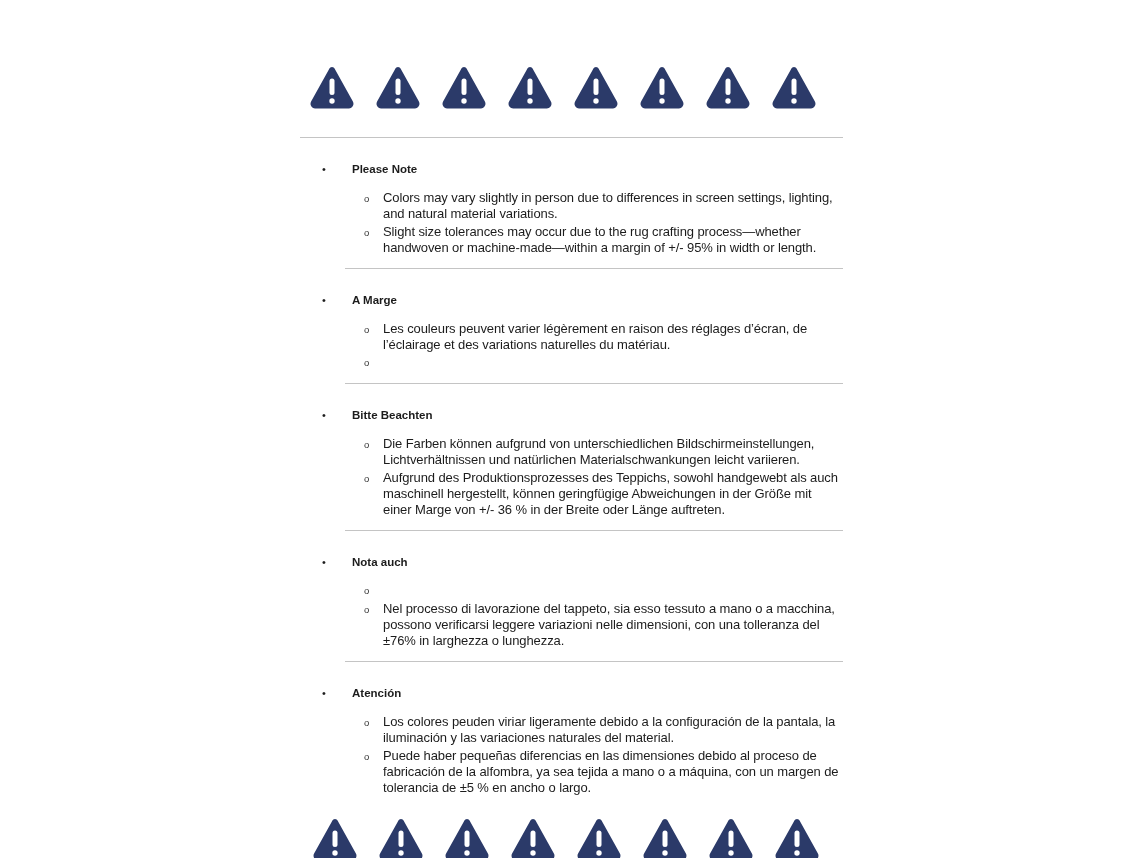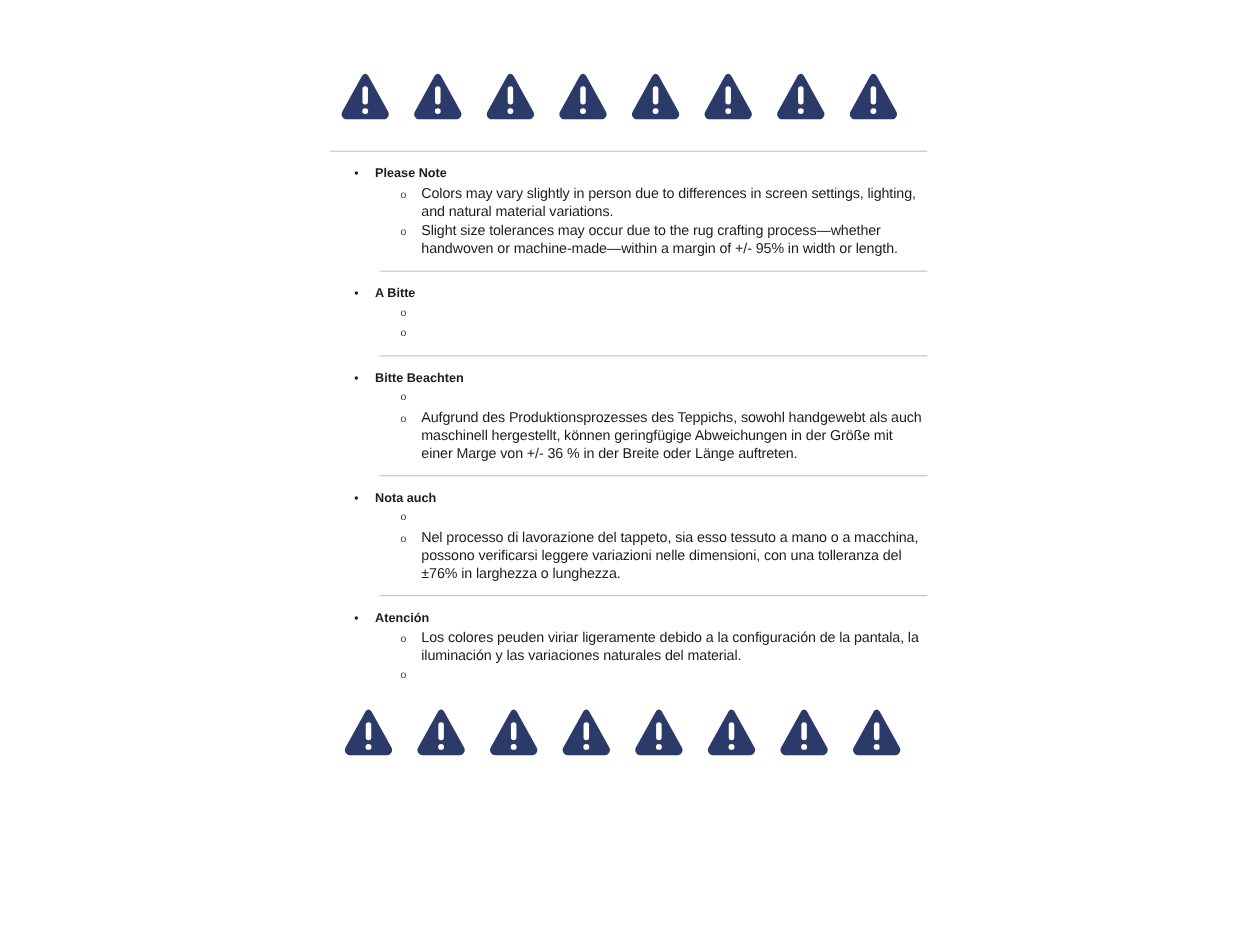--- a/index.html
+++ b/index.html
@@ -17,21 +17,21 @@
   .tri { width:48px; height:48px; display:block; }
 
   
   hr { border:none; border-top:1px solid #c4c4c4; margin:0; }
   hr.top-rule { margin-top:25px; width:543px; }
   hr.sect-rule { margin:12px 0 0 45px; width:498px; }
 
   
   .head { display:flex; margin-top:12px; align-items:baseline; }
   .b1 { width:19px; margin-left:22px; flex:0 0 auto; font-size:11px; line-height:16px; }
-  .title { font-size:11.5px; font-weight:bold; line-height:16px; margin:0; }
+  .title { font-size:11.5px; font-weight:bold; line-height:16px; margin:11px; }
   .item { display:flex; margin-top:2px; align-items:baseline; }
   .b2 { margin-left:64px; width:19px; flex:0 0 auto; font-size:9.5px; line-height:16px; color:#333; }
   .item p { margin:0; font-size:13px; line-height:16px; width:458px; letter-spacing:-0.1px; }
 </style>
 </head>
 <body>
 
 <svg width="0" height="0" style="position:absolute" aria-hidden="true">
   <defs>
     <symbol id="warn-tri" viewBox="0 0 48 48">
@@ -85,38 +85,40 @@
     <div class="item">
       <span class="b2">o</span>
       <p>Slight size tolerances may occur due to the rug crafting process—whether handwoven or machine-made—within a margin of +/- 95% in width or length.</p>
     </div>
     <hr class="sect-rule">
   </section>
 
   <section class="note-section">
     <div class="head">
       <span class="b1">•</span>
-      <h2 class="title">A Bitte</h2>
+      <h2 class="title">A Marge</h2>
     </div>
     <div class="item">
       <span class="b2">o</span>
+      <p>Les couleurs peuvent varier légèrement en raison des réglages d’écran, de l’éclairage et des variations naturelles du matériau.</p>
     </div>
     <div class="item">
       <span class="b2">o</span>
     </div>
     <hr class="sect-rule">
   </section>
 
   <section class="note-section">
     <div class="head">
       <span class="b1">•</span>
       <h2 class="title">Bitte Beachten</h2>
     </div>
     <div class="item">
       <span class="b2">o</span>
+      <p>Die Farben können aufgrund von unterschiedlichen Bildschirmeinstellungen, Lichtverhältnissen und natürlichen Materialschwankungen leicht variieren.</p>
     </div>
     <div class="item">
       <span class="b2">o</span>
       <p>Aufgrund des Produktionsprozesses des Teppichs, sowohl handgewebt als auch maschinell hergestellt, können geringfügige Abweichungen in der Größe mit einer Marge von +/- 36 % in der Breite oder Länge auftreten.</p>
     </div>
     <hr class="sect-rule">
   </section>
 
   <section class="note-section">
     <div class="head">
@@ -137,20 +139,21 @@
     <div class="head">
       <span class="b1">•</span>
       <h2 class="title">Atención</h2>
     </div>
     <div class="item">
       <span class="b2">o</span>
       <p>Los colores peuden viriar ligeramente debido a la configuración de la pantala, la iluminación y las variaciones naturales del material.</p>
     </div>
     <div class="item">
       <span class="b2">o</span>
+      <p>Puede haber pequeñas diferencias en las dimensiones debido al proceso de fabricación de la alfombra, ya sea tejida a mano o a máquina, con un margen de tolerancia de ±5 % en ancho o largo.</p>
     </div>
   </section>
 
   <div class="tri-row bottom">
     <svg class="tri">
         <use href="#warn-tri"></use>
       </svg>
     <svg class="tri">
         <use href="#warn-tri"></use>
       </svg>

